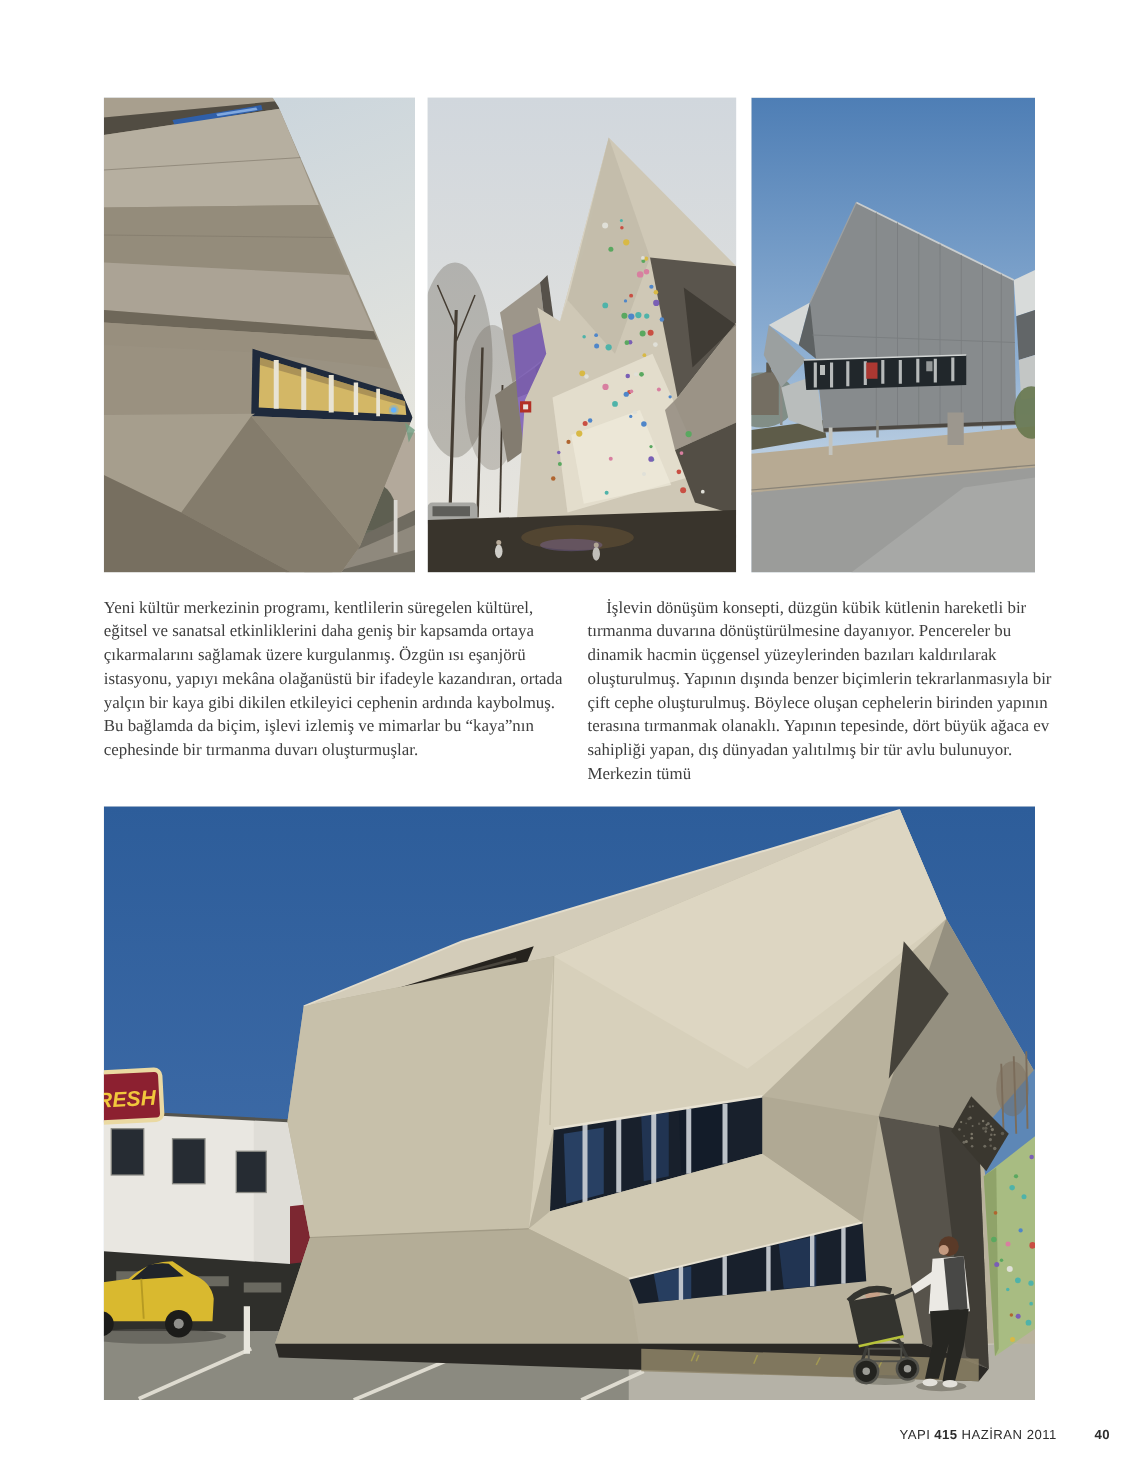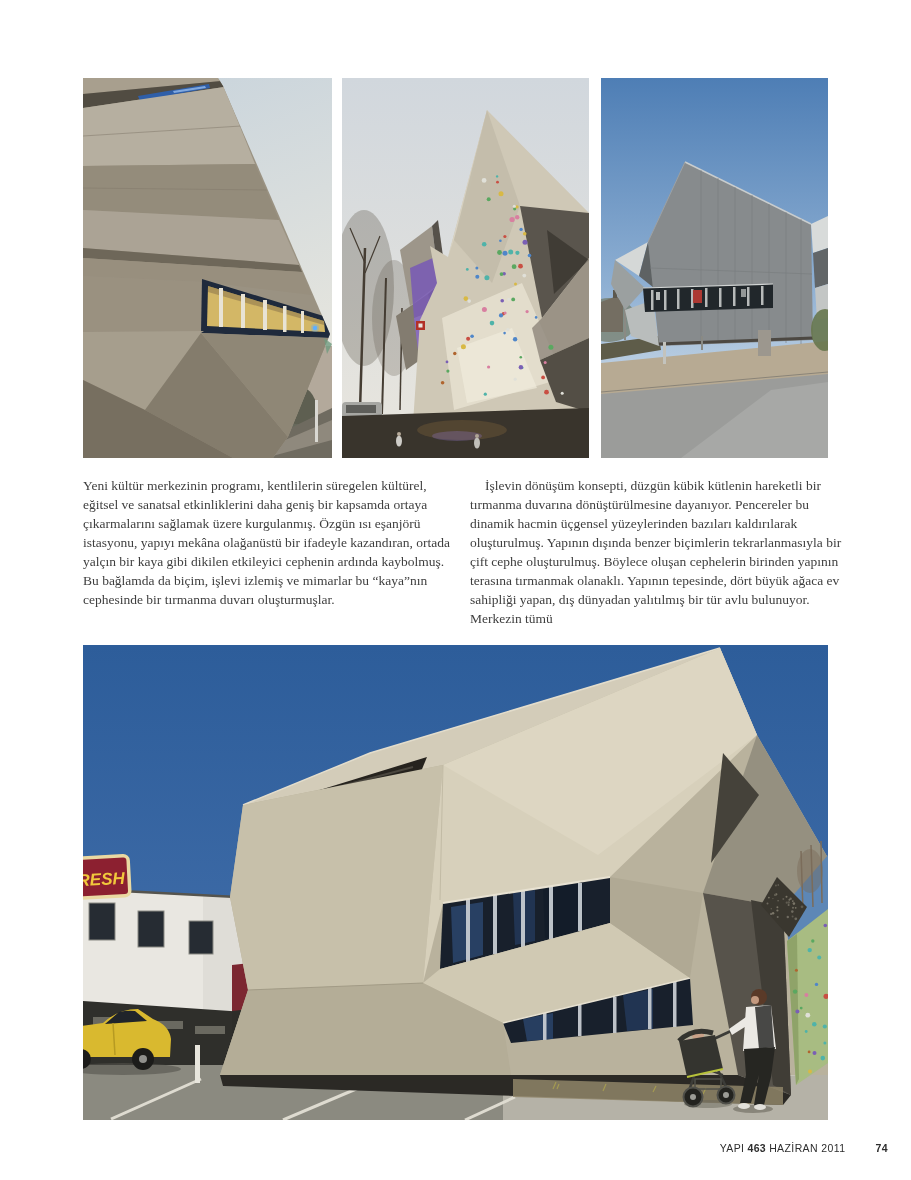--- a/index.html
+++ b/index.html
@@ -515,14 +515,14 @@
       <polygon points="672,362 688,360 691,402 676,404" fill="#2c2c2a" opacity="0.85"></polygon>
       <polygon points="661,404 692,402 688,432 681,460 671,460 676,430 668,458 657,458 663,430" fill="#262622"></polygon>
       <ellipse cx="661" cy="461" rx="6" ry="3" fill="#e2e0da"></ellipse>
       <ellipse cx="677" cy="462" rx="6" ry="3" fill="#e2e0da"></ellipse>
     </g>
   </g>
 </svg>
 </div>
 
 <div class="footer">
-  <span>YAPI</span><span class="b">463</span><span>HAZİRAN 2011</span><span class="b pagenum">74</span>
+  <span>YAPI</span><span class="b">415</span><span>HAZİRAN 2011</span><span class="b pagenum">40</span>
 </div>
 
 </body></html>

